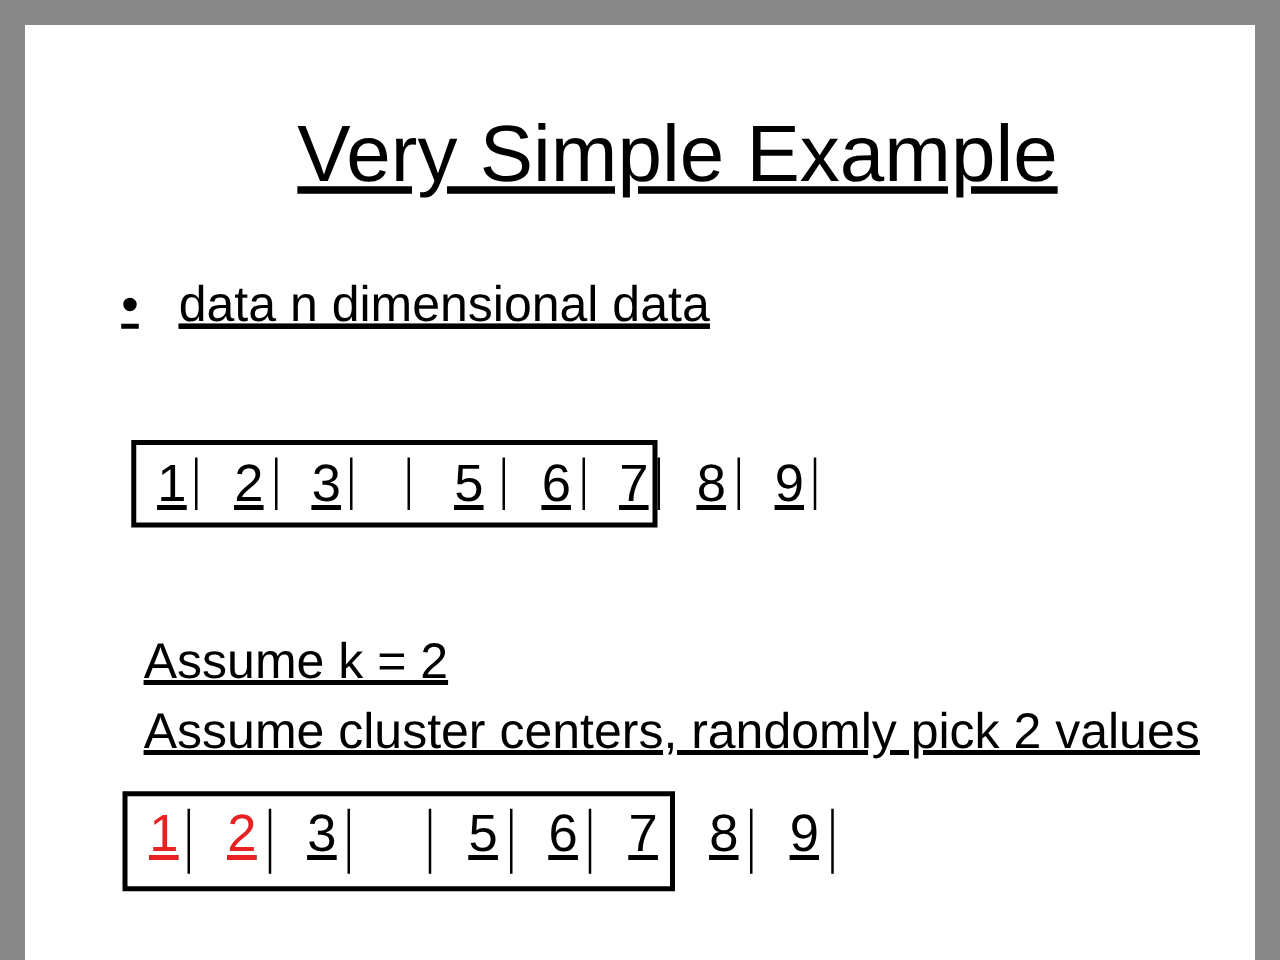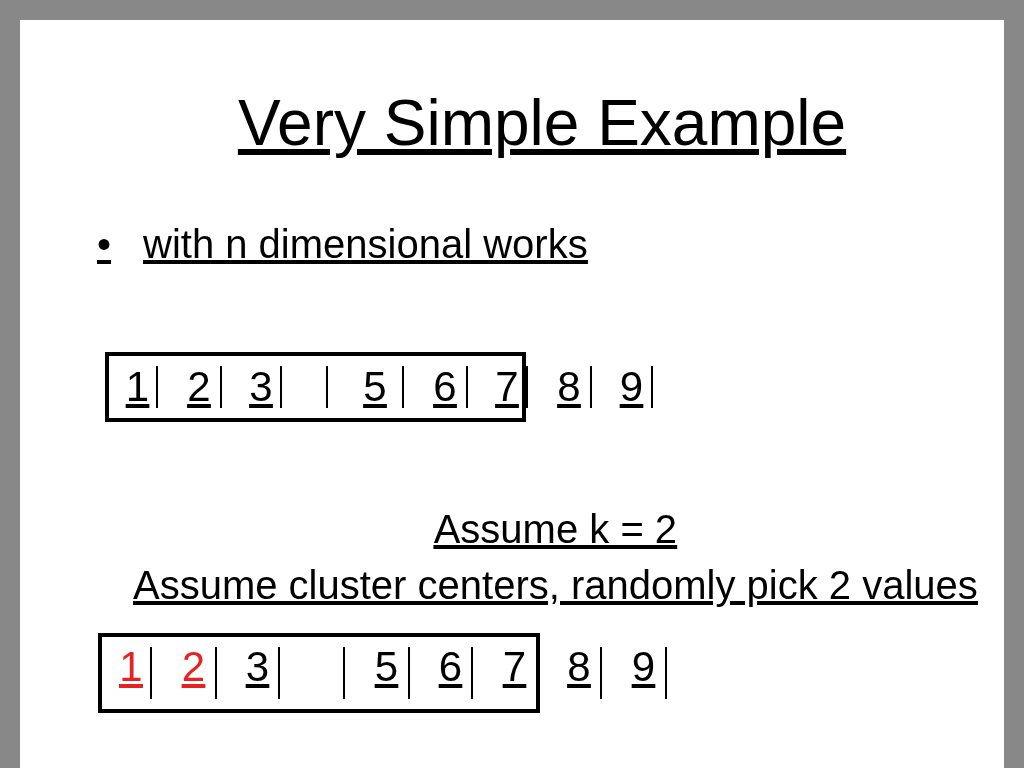--- a/index.html
+++ b/index.html
@@ -39,25 +39,24 @@
   }
   .bullet-text {
     margin-left: 46px;
     font-size: 40px;
     line-height: 44px;
     white-space: nowrap;
   }
   .assume-block {
     position: absolute;
     top: 466px;
-    left: 93px;
+    left: 75px;
     font-size: 40px;
     line-height: 46px;
     white-space: nowrap;
-    text-align: center;
   }
   .numline {
     position: absolute;
     display: flex;
     border: 4px solid #000000;
     background: #ffffff;
   }
   .numline .cell {
     flex: 0 0 auto;
     border-right: 2px solid #000000;
@@ -76,21 +75,21 @@
 </head>
 <body>
 
 <div class="slide">
 
   <div class="title">Very Simple Example</div>
 
   <div class="bullet-row">
     <span class="bullet-marker">•</span>
     <div class="bullet-text">
-      <div>with n dimensional works</div>
+      <div>data n dimensional data</div>
     </div>
   </div>
 
   <div class="numline strip-initial">
     <div class="cell" style="width:39px">1</div>
     <div class="cell" style="width:44px">2</div>
     <div class="cell" style="width:40px">3</div>
     <div class="cell" style="width:26px"></div>
     <div class="cell" style="width:56px">5</div>
     <div class="cell" style="width:44px">6</div>

